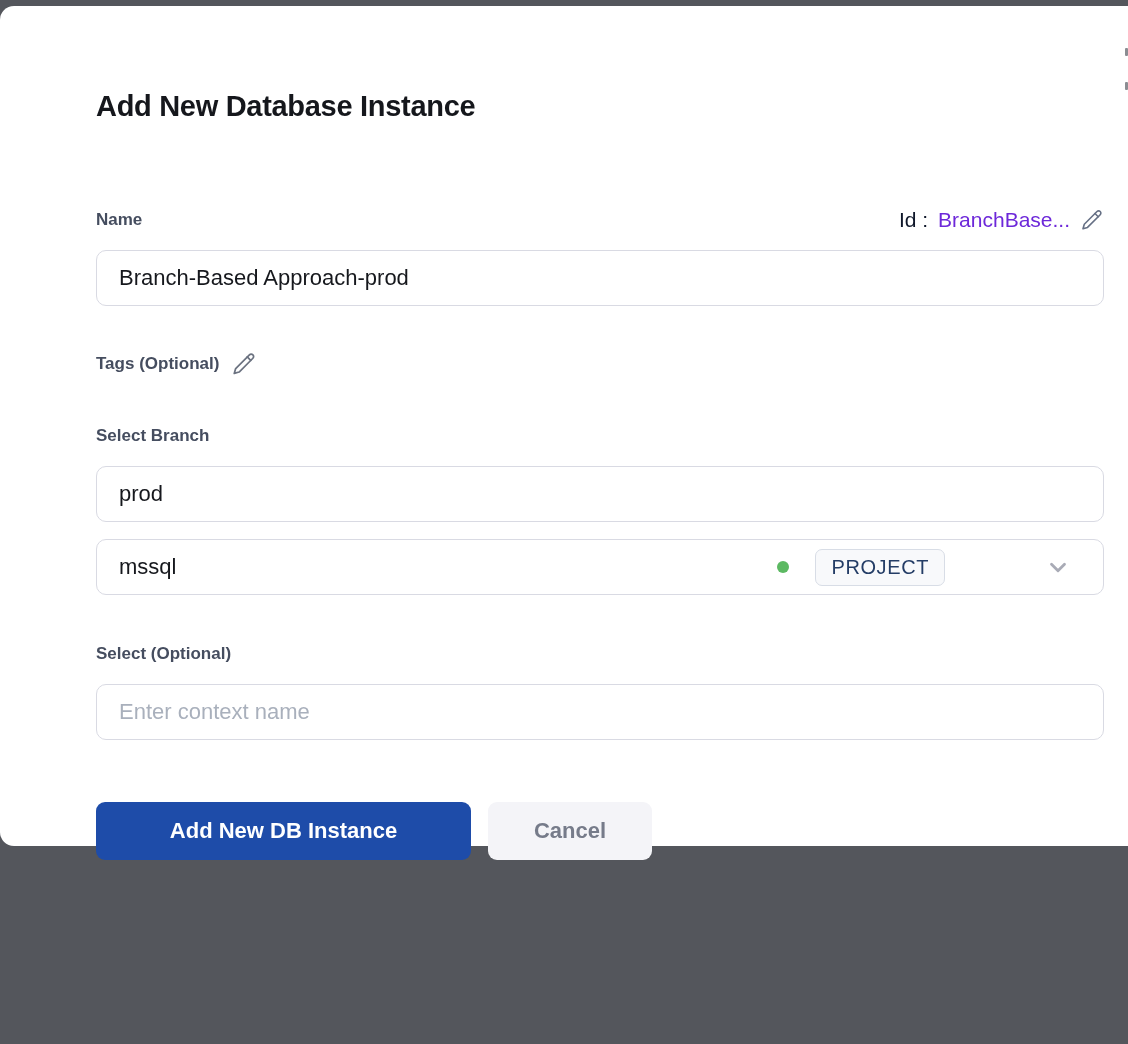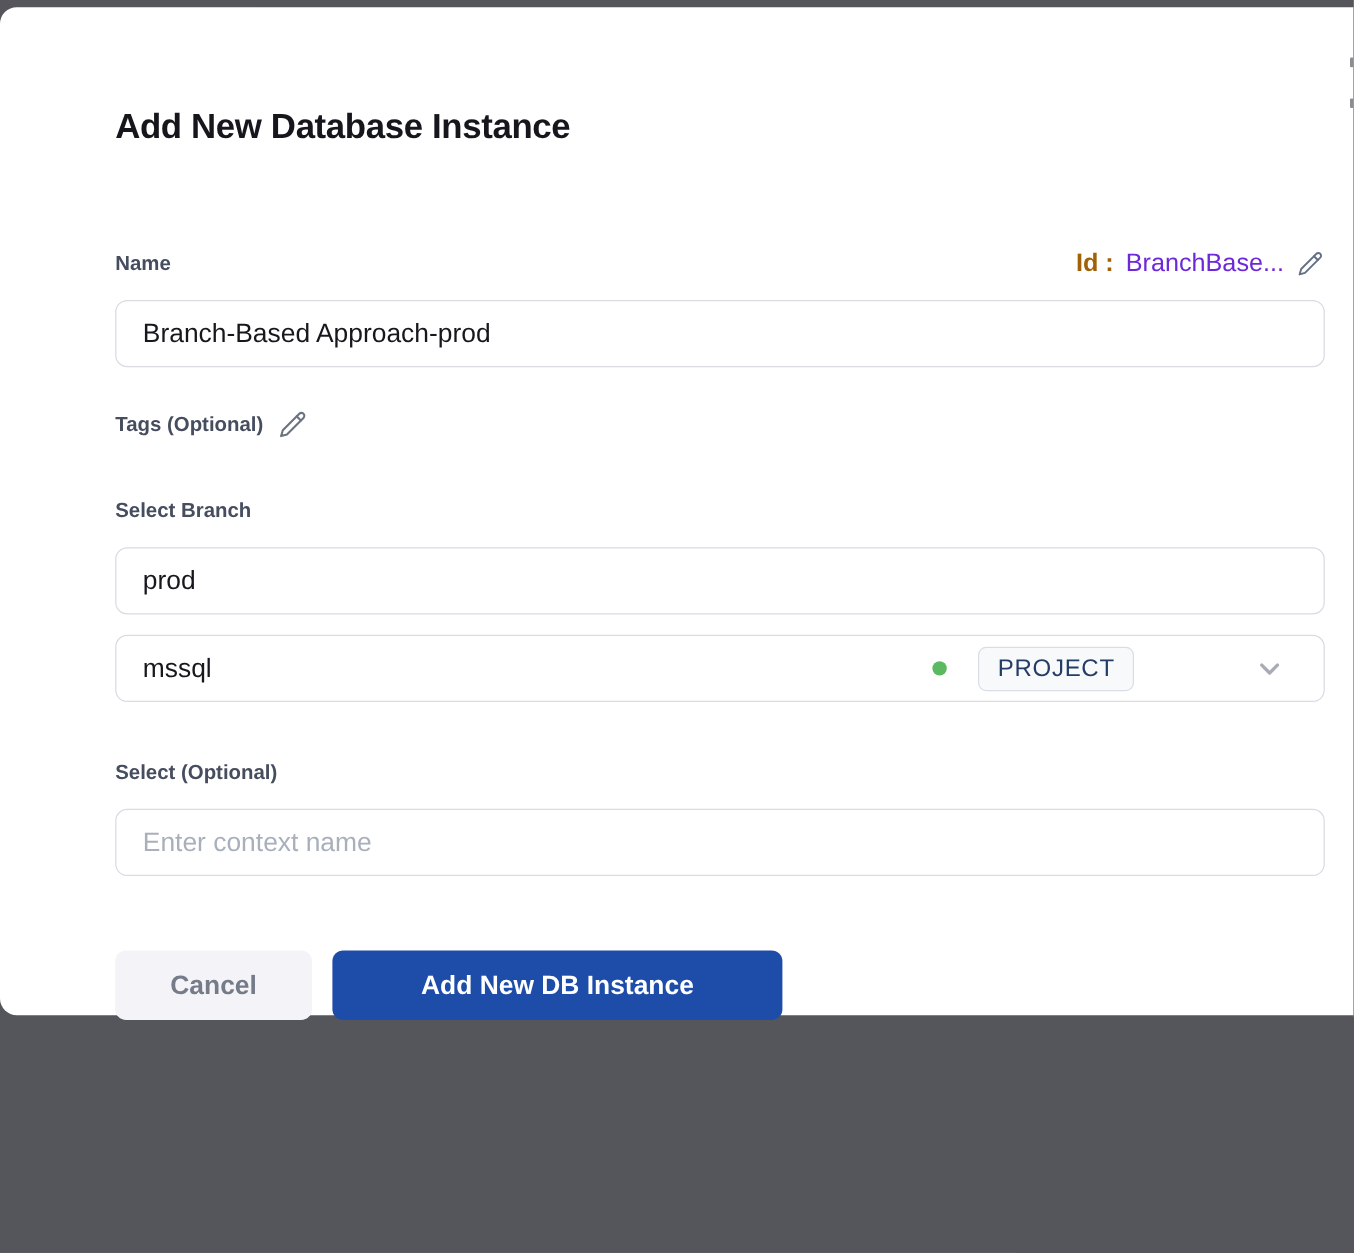--- a/index.html
+++ b/index.html
@@ -31,21 +31,21 @@
     justify-content: space-between;
     align-items: center;
   }
   .field-label {
     font-size: 17px;
     font-weight: 600;
     color: #454d5f;
     line-height: 26px;
   }
   .id-group { display: flex; align-items: center; gap: 10px; }
-  .id-prefix { font-size: 21px; color: #a16207; font-weight: 700; }
+  .id-prefix { font-size: 21px; color: #0f172a; font-weight: 400; }
   .id-link { font-size: 21px; color: #6d28d9; font-weight: 500; cursor: pointer; }
   .pencil { width: 24px; height: 24px; color: #667085; cursor: pointer; flex: none; }
   .pencil.lg { width: 26px; height: 26px; color: #6b7280; }
   .field {
     margin-top: 17px;
     height: 56px;
     width: 100%;
     border: 1.5px solid #d9dae3;
     border-radius: 10px;
     display: flex;
@@ -60,21 +60,21 @@
     outline: none;
     background: transparent;
     font-family: "Liberation Sans", sans-serif;
     font-size: 22px;
     color: #16181d;
     padding-left: 22px;
     min-width: 0;
   }
   .field input.bare::placeholder { color: #a9b0bc; opacity: 1; }
   .section-gap { margin-top: 46px; }
-  .tags-row { margin-top: 35px; display: flex; align-items: center; gap: 12px; }
+  .tags-row { margin-top: 45px; display: flex; align-items: center; gap: 12px; }
   .adorn { display: flex; align-items: center; gap: 26px; flex: none; text-align: right; }
   .status-dot {
     width: 12px; height: 12px;
     border-radius: 50%;
     background: #5cb962;
     flex: none;
   }
   .badge {
     background: #f8f9fb;
     border: 1.5px solid #d8dde6;
@@ -184,22 +184,22 @@
   </div>
 
   <div class="section-gap row-label">
     <span class="field-label">Select (Optional)</span>
   </div>
   <div class="field">
     <input class="bare" type="text" placeholder="Enter context name" style="">
   </div>
 
   <div class="btn-row">
+    <button class="btn btn-primary">Add New DB Instance</button>
     <button class="btn btn-secondary">Cancel</button>
-    <button class="btn btn-primary">Add New DB Instance</button>
   </div>
 
   <div class="edge-artifact">
     <span></span>
       <span></span>
   </div>
 
 </div>
 
 </body></html>

